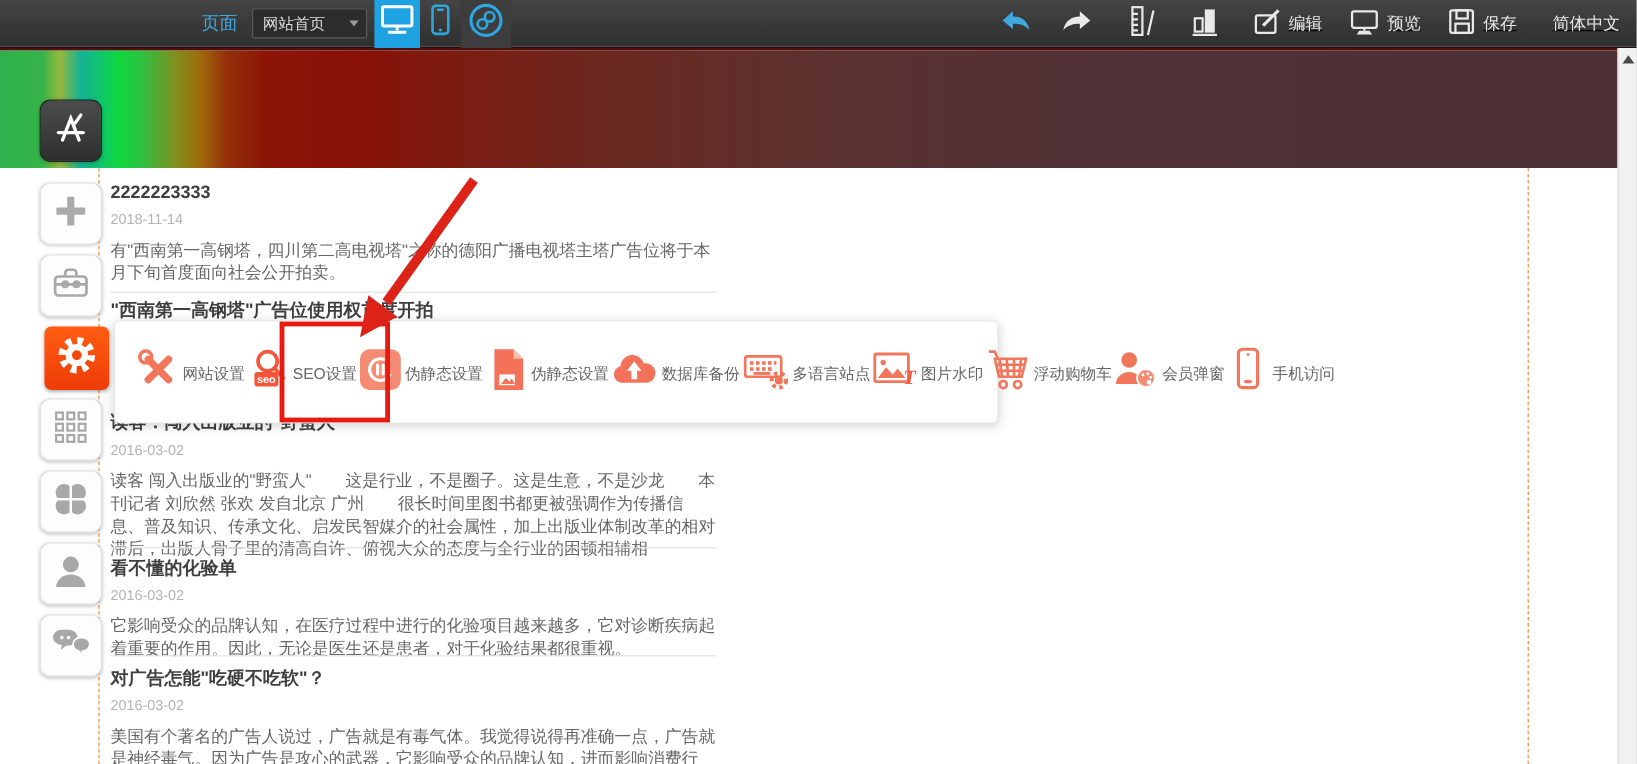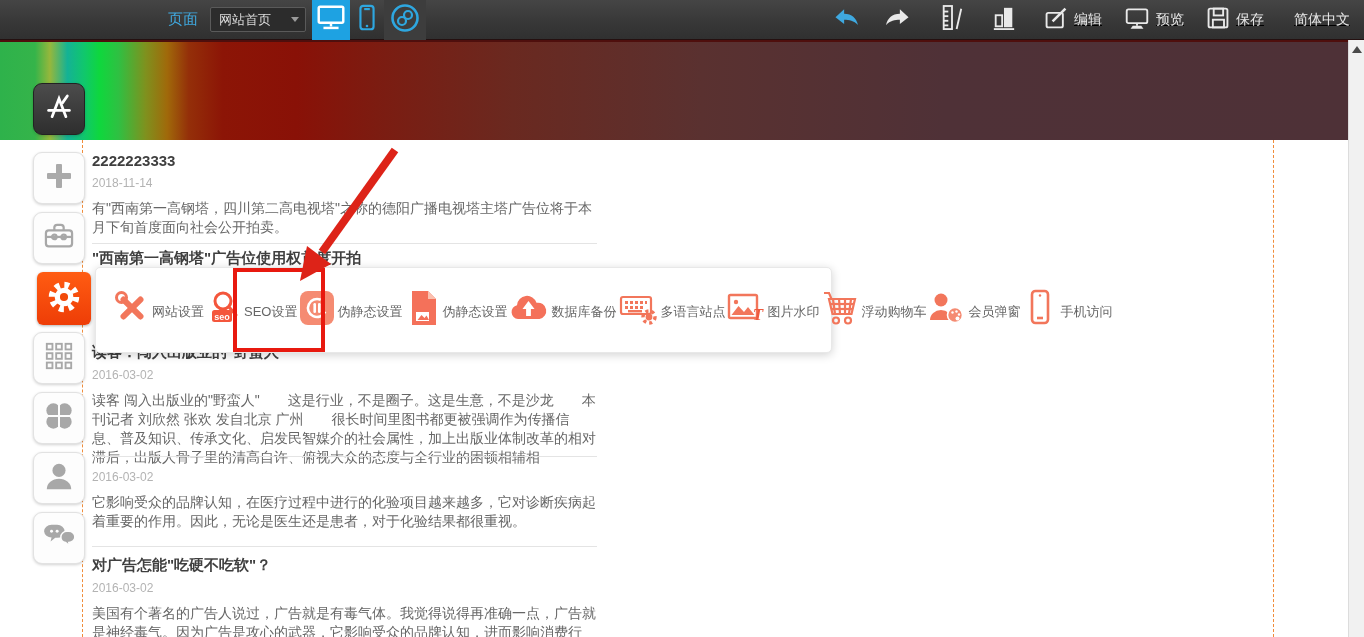--- a/index.html
+++ b/index.html
@@ -327,20 +327,21 @@
   </div>
 
   <div class="art" style="top:343px">
     <div class="a-title">读客：闯入出版业的"野蛮人"</div>
     <div class="a-date" style="margin-top:6px">2016-03-02</div>
     <div class="a-body" style="margin-top:9px">读客 闯入出版业的"野蛮人"　　这是行业，不是圈子。这是生意，不是沙龙　　本刊记者 刘欣然 张欢 发自北京 广州　　很长时间里图书都更被强调作为传播信息、普及知识、传承文化、启发民智媒介的社会属性，加上出版业体制改革的相对滞后，出版人骨子里的清高自许、俯视大众的态度与全行业的困顿相辅相</div>
   </div>
   <div class="hr" style="top:456px"></div>
 
   <div class="art" style="top:464px">
+    <div class="a-title">看不懂的化验单</div>
     <div class="a-date" style="margin-top:6px">2016-03-02</div>
     <div class="a-body" style="margin-top:9px">它影响受众的品牌认知，在医疗过程中进行的化验项目越来越多，它对诊断疾病起着重要的作用。因此，无论是医生还是患者，对于化验结果都很重视。</div>
   </div>
   <div class="hr" style="top:546px"></div>
 
   <div class="art" style="top:556px">
     <div class="a-title">对广告怎能"吃硬不吃软"？</div>
     <div class="a-date" style="margin-top:6px">2016-03-02</div>
     <div class="a-body" style="margin-top:9px">美国有个著名的广告人说过，广告就是有毒气体。我觉得说得再准确一点，广告就是神经毒气。因为广告是攻心的武器，它影响受众的品牌认知，进而影响消费行为，简直就是专业的忽悠。不要觉得忽悠是贬义，它改变受众的品牌认知，甚至月光族的出现，都叫检</div>
   </div>

